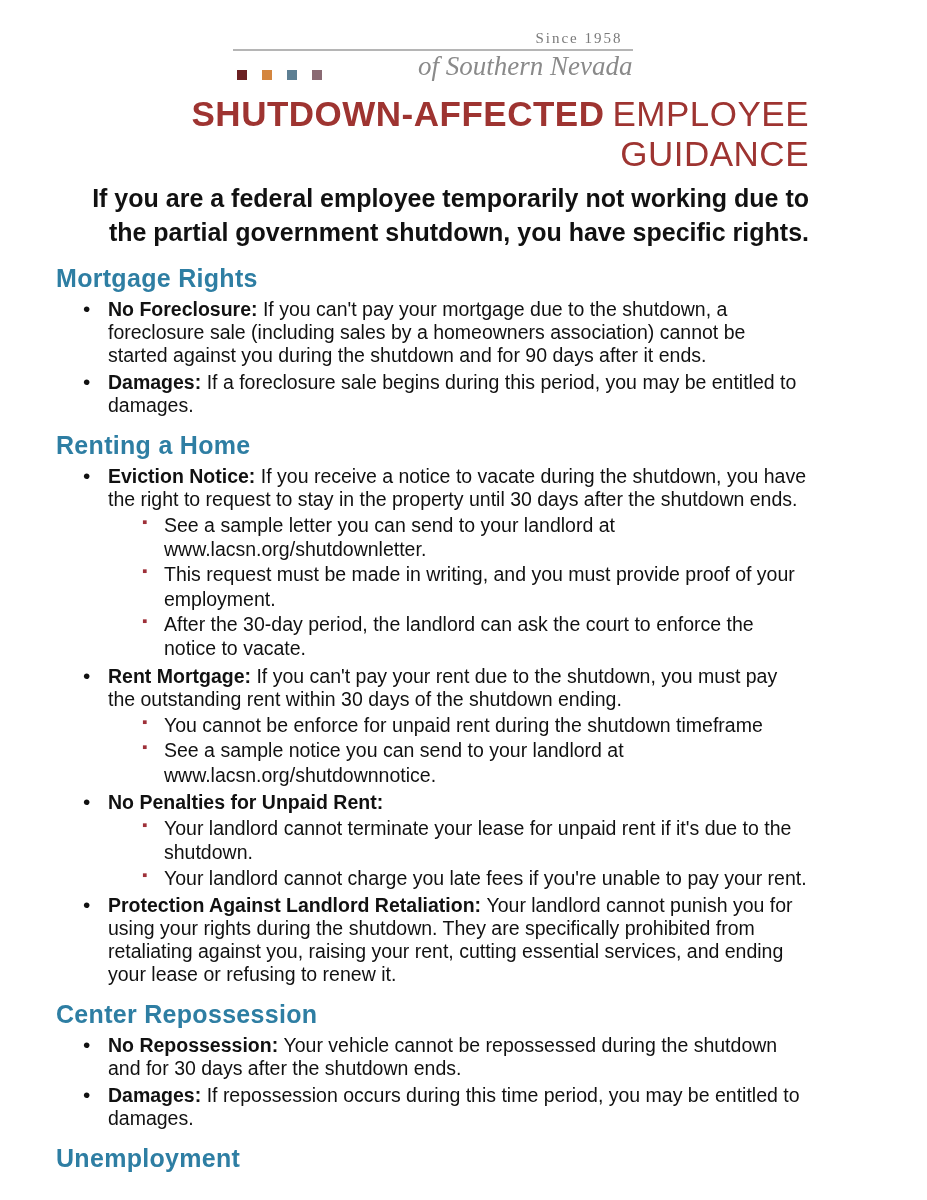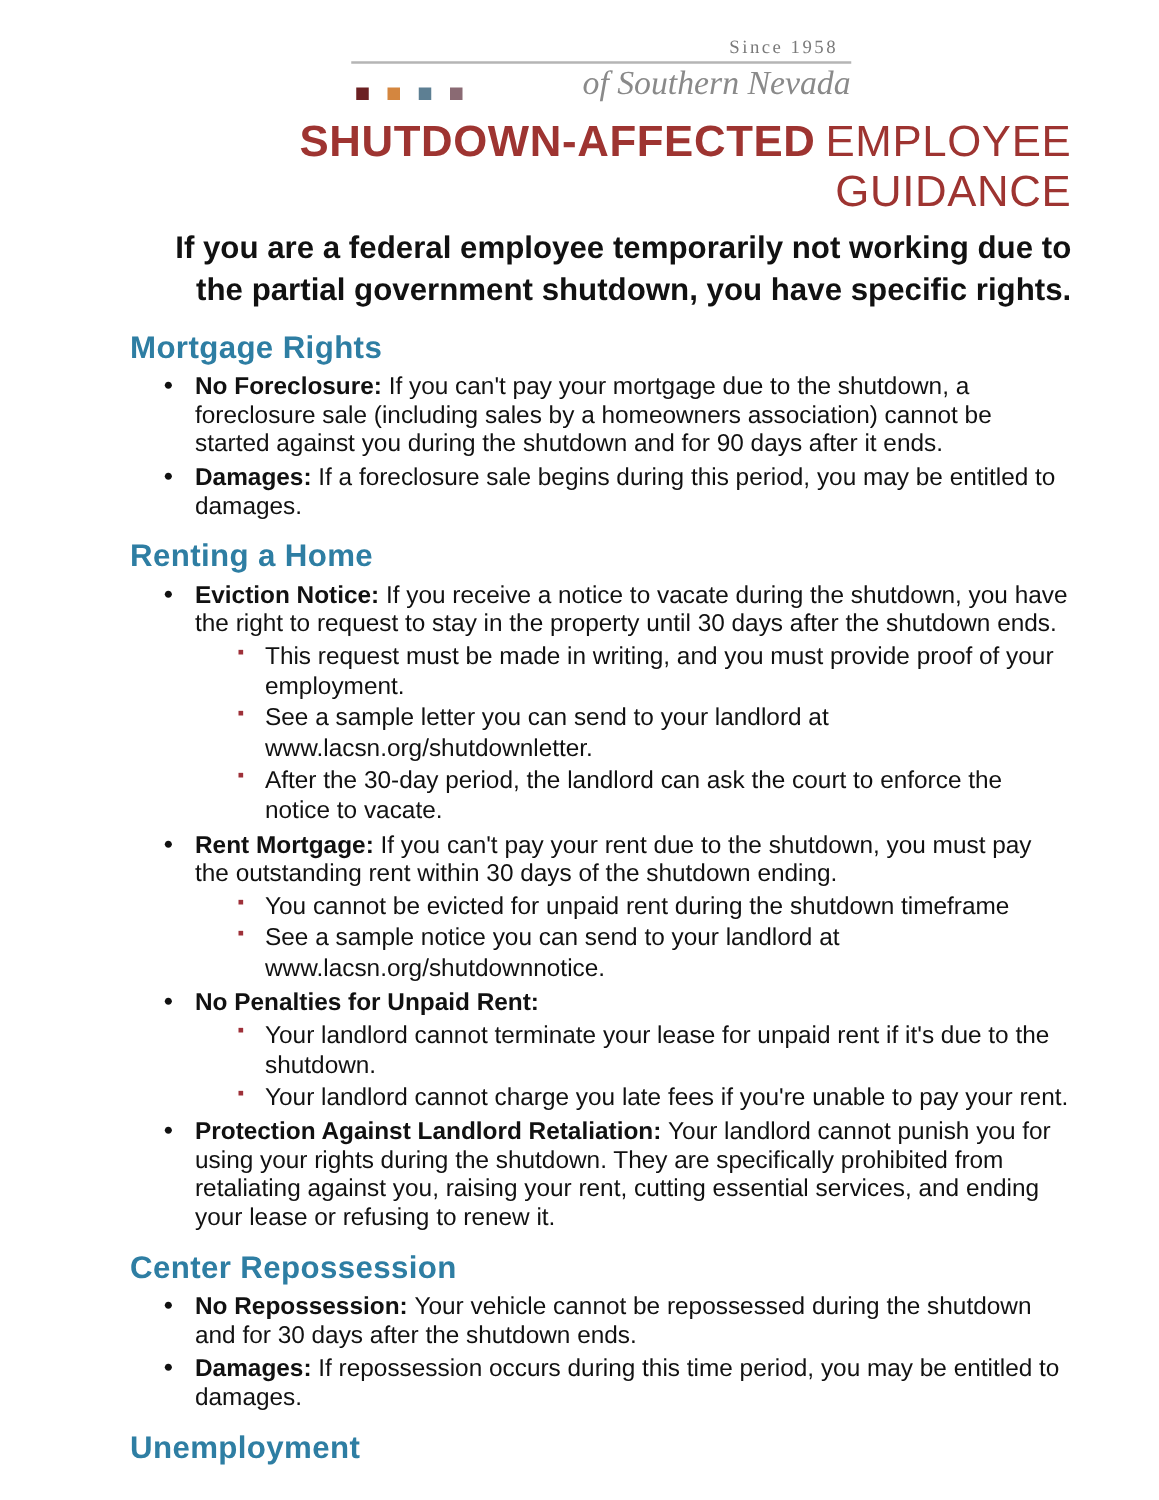--- a/index.html
+++ b/index.html
@@ -1,17 +1,17 @@
 <!DOCTYPE html>
 <html style="--red: #9e3431; --teal: #2e7ea3; --subred: #9e3039; --banner: #8a646b; --logotxt: #97917e;"><head>
 <meta charset="utf-8">
 <style>
   html,body{margin:0;padding:0;background:#fff;}
   body{width:927px;height:1200px;font-family:"Liberation Sans",sans-serif;color:#111;}
-  .page{box-sizing:border-box;width:865px;height:1200px;padding:30px 56px 0 56px;overflow:hidden;margin-left:48px;}
+  .page{box-sizing:border-box;width:865px;height:1200px;padding:30px 56px 0 56px;overflow:hidden;}
 
   
   .logo{width:400px;margin:0 auto 12px;font-family:"Liberation Serif",serif;}
   .since{text-align:right;color:#7a7a7a;font-size:15px;letter-spacing:2px;padding-right:10px;}
   .logo-name{font-size:44px;color:var(--logotxt,#97917e);letter-spacing:2px;font-variant:small-caps;line-height:1.0;text-align:center;}
   .logo-rule{border-top:2px solid #b5b5b5;margin-top:2px;}
   .logo-bottom{display:flex;justify-content:space-between;align-items:flex-end;margin-top:4px;}
   .squares{display:flex;gap:15px;margin-top:5px;margin-left:4px;}
   .sq{width:10px;height:10px;display:inline-block;}
   .subname{font-style:italic;color:#8a8a8a;font-size:27px;line-height:1;margin-top:-2px;}
@@ -61,26 +61,26 @@
 
   <main id="sections">
       <h2 class="sec-h">Mortgage Rights</h2>
       <ul class="l1">
         <li class="i1"><span class="b">No Foreclosure: </span><span>If you can't pay your mortgage due to the shutdown, a foreclosure sale (including sales by a homeowners association) cannot be started against you during the shutdown and for </span><span class="i">90 days</span><span> after it ends.</span></li>
         <li class="i1"><span class="b">Damages: </span><span>If a foreclosure sale begins during this period, you may be entitled to damages.</span></li>
       </ul>
       <h2 class="sec-h">Renting a Home</h2>
       <ul class="l1">
         <li class="i1"><span class="b">Eviction Notice: </span><span>If you receive a notice to vacate during the shutdown, you have the right to request to stay in the property until </span><span class="i">30 days</span><span> after the shutdown ends.</span><ul class="l2">
+            <li class="i2"><span>See a sample letter you can send to your landlord at www.lacsn.org/shutdownletter.</span></li>
             <li class="i2"><span>This request must be made in writing, and you must provide proof of your employment.</span></li>
-            <li class="i2"><span>See a sample letter you can send to your landlord at www.lacsn.org/shutdownletter.</span></li>
             <li class="i2"><span>After the 30-day period, the landlord can ask the court to enforce the notice to vacate.</span></li>
           </ul></li>
         <li class="i1"><span class="b">Rent Mortgage: </span><span>If you can't pay your rent due to the shutdown, you must pay the outstanding rent within </span><span class="i">30 days</span><span> of the shutdown ending.</span><ul class="l2">
-            <li class="i2"><span>You cannot be evicted for unpaid rent during the shutdown timeframe</span></li>
+            <li class="i2"><span>You cannot be enforce for unpaid rent during the shutdown timeframe</span></li>
             <li class="i2"><span>See a sample notice you can send to your landlord at www.lacsn.org/shutdownnotice.</span></li>
           </ul></li>
         <li class="i1"><span class="b">No Penalties for Unpaid Rent:</span><ul class="l2">
             <li class="i2"><span>Your landlord </span><span class="i">cannot</span><span> terminate your lease for unpaid rent if it's due to the shutdown.</span></li>
             <li class="i2"><span>Your landlord </span><span class="i">cannot</span><span> charge you late fees if you're unable to pay your rent.</span></li>
           </ul></li>
         <li class="i1"><span class="b">Protection Against Landlord Retaliation: </span><span>Your landlord cannot punish you for using your rights during the shutdown. They are specifically prohibited from retaliating against you, raising your rent, cutting essential services, and ending your lease or refusing to renew it.</span></li>
       </ul>
       <h2 class="sec-h">Center Repossession</h2>
       <ul class="l1">

